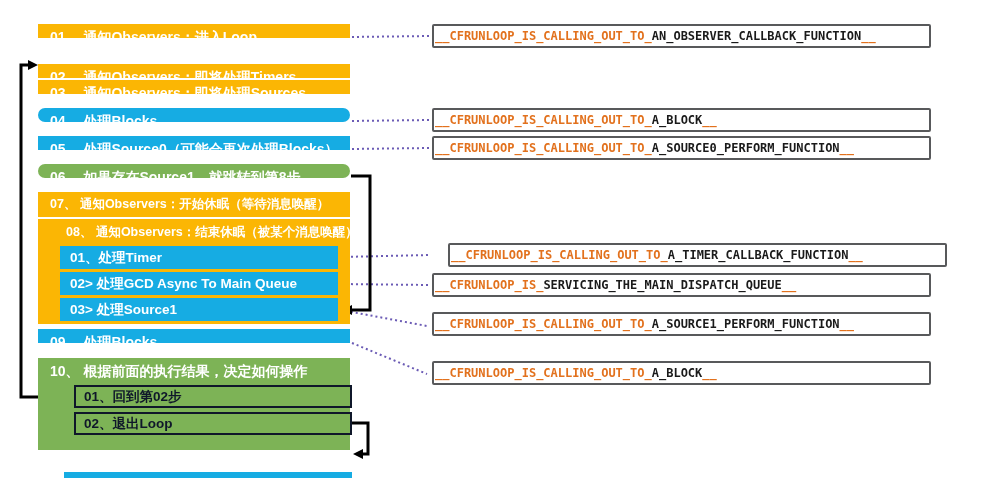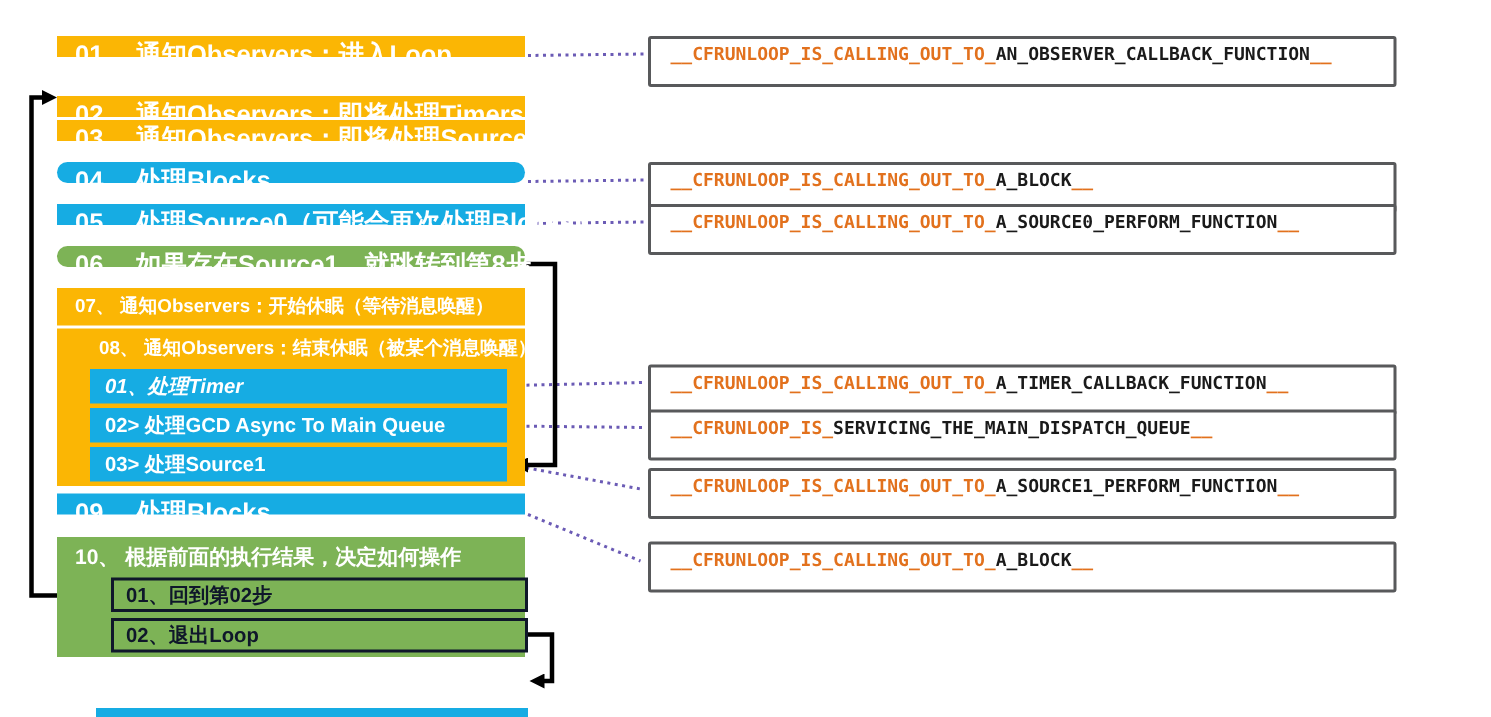--- a/index.html
+++ b/index.html
@@ -8,21 +8,21 @@
     width:994px;height:478px;
     background:#ffffff;
     font-family:"Liberation Sans","DejaVu Sans",sans-serif;
     overflow:hidden;
   }
   #connectors{position:absolute;left:0;top:0;width:994px;height:478px;pointer-events:none;}
 
   
   .step{
     position:absolute;left:38px;width:312px;height:14px;
-    color:#ffffff;font-weight:bold;font-size:17px;line-height:26px;
+    color:#ffffff;font-weight:bold;font-size:14px;line-height:26px;
     padding-left:12px;box-sizing:border-box;white-space:nowrap;
   }
   .yellow{background:#FBB604;}
   .blue{background:#16ACE3;}
   .green{background:#7DB356;}
 
   .s01{top:24px;}
   .s02{top:64px;}
   .s03{top:80px;}
   .s04{top:108px;border-radius:13px;}
@@ -36,56 +36,56 @@
   .s08wrap{position:absolute;left:38px;top:219px;width:312px;height:105px;background:#FBB604;}
   .s08head{
     color:#fff;font-weight:bold;font-size:12.5px;line-height:26px;
     padding-left:28px;white-space:nowrap;
   }
   .sub{
     position:absolute;left:22px;width:278px;height:23px;
     background:#16ACE3;color:#fff;font-weight:bold;font-size:13.5px;line-height:23px;
     padding-left:10px;box-sizing:border-box;white-space:nowrap;
   }
-  .sub1{top:27px;font-style:italic;}
+  .sub1{top:27px;}
   .sub2{top:53px;}
   .sub3{top:79px;}
 
   
-  .s10wrap{position:absolute;left:38px;top:358px;width:312px;height:80px;background:#7DB356;}
+  .s10wrap{position:absolute;left:38px;top:358px;width:312px;height:92px;background:#7DB356;}
   .s10head{
     color:#fff;font-weight:bold;font-size:14px;line-height:27px;
     padding-left:12px;white-space:nowrap;
   }
   .gsub{
     position:absolute;left:36px;width:278px;height:23px;
     border:2px solid #0f172a;box-sizing:border-box;
     color:#0f172a;font-weight:bold;font-size:13.5px;line-height:19px;
     padding-left:8px;white-space:nowrap;
   }
   .gsub1{top:27px;}
   .gsub2{top:54px;}
 
   
   .next{position:absolute;left:64px;top:472px;width:288px;height:6px;background:#16ACE3;}
 
   
   .callout{
-    position:absolute;left:432px;width:499px;height:34px;
+    position:absolute;left:432px;width:499px;height:24px;
     background:#ffffff;border:2px solid #58595B;border-radius:2px;box-sizing:border-box;
     font-family:"DejaVu Sans Mono","Liberation Mono",monospace;
     font-size:12px;font-weight:bold;line-height:21px;
-    padding-left:13px;white-space:nowrap;color:#1A1A1A;
+    padding-left:1px;white-space:nowrap;color:#1A1A1A;
   }
   .callout .o{color:#E2711D;}
   .callout .k{color:#1A1A1A;}
   .c1{top:24px;}
   .c2{top:108px;}
   .c3{top:136px;}
-  .c4{top:243px;}
+  .c4{top:243px;margin-left:16px;}
   .c5{top:273px;}
   .c6{top:312px;}
   .c7{top:361px;}
 
   .dotted{stroke:#6B5BB5;stroke-width:2;stroke-dasharray:2 3;fill:none;}
   .solid{stroke:#000000;stroke-width:3;fill:none;}
 </style>
 </head>
 <body>
 

